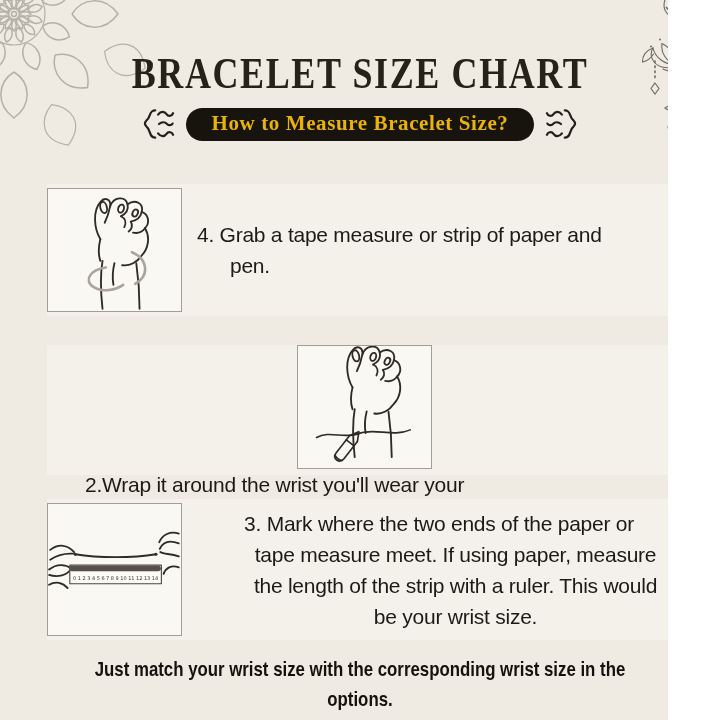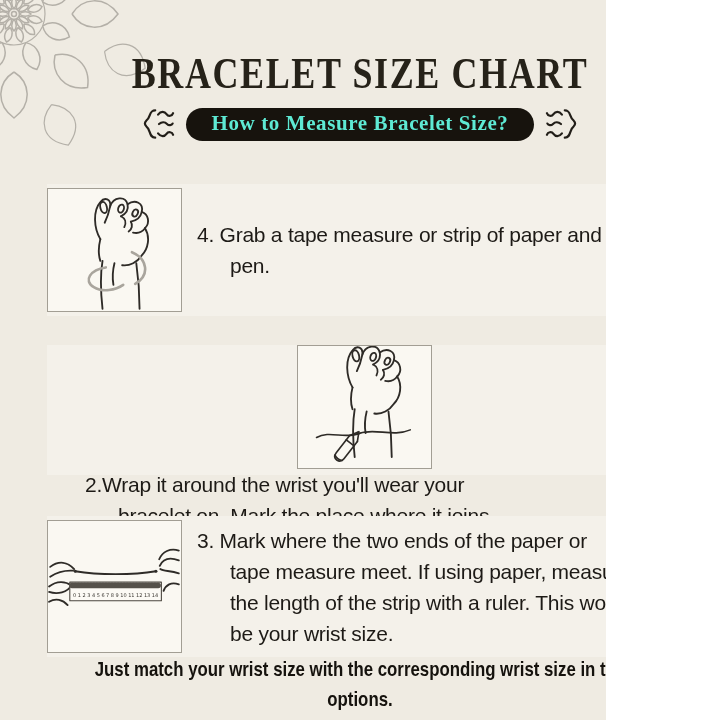--- a/index.html
+++ b/index.html
@@ -1,53 +1,53 @@
 <!DOCTYPE html>
 <html><head>
 <meta charset="utf-8">
 <style>
   html,body{margin:0;padding:0;}
   .page{
     position:relative;
-    width:606px;height:720px;
+    width:668px;height:720px;
     background:#efebe2;
     overflow:hidden;
     font-family:"Liberation Sans","DejaVu Sans",sans-serif;
     color:#1d1a16;
   }
   .mandala{position:absolute;left:0;top:0;}
   .lotus{position:absolute;left:622px;top:-2px;}
   .title{
     position:absolute;top:50px;left:0;width:720px;
     text-align:center;margin:0;
     font-family:"Liberation Serif","DejaVu Serif",serif;
     font-weight:700;font-size:45px;line-height:46px;
     letter-spacing:2px;color:#262219;
     transform:scaleX(0.8);
   }
   .badge-row{
     position:absolute;top:106px;left:0;width:720px;height:36px;
     display:flex;justify-content:center;align-items:center;gap:11px;
   }
   .pill{
-    background:#17130d;color:#5eead4;
+    background:#17130d;color:#eab308;
     border-radius:20px;padding:3px 26px 5px;
     font-family:"Liberation Serif","DejaVu Serif",serif;
     font-weight:700;font-size:21px;letter-spacing:0.6px;
     white-space:nowrap;
   }
   .flip{transform:scaleX(-1);}
   .step-row{
     position:absolute;left:47px;width:634px;
     background:#f4f1ea;
     display:flex;align-items:center;
   }
   .row1{top:184px;height:132px;}
   .row2{top:345px;height:130px;flex-direction:column;}
-  .row3{top:516px;height:141px;}
+  .row3{top:499px;height:141px;text-align:center;}
   .illus{
     flex:none;width:133px;
     background:#faf8f2;border:1px solid #a29e94;
     display:flex;align-items:center;justify-content:center;
   }
   .row1 .illus,.row2 .illus{height:122px;}
   .row3 .illus{height:131px;}
   .illus svg{display:block;width:100%;height:100%;}
   .step-text{
     margin:0 0 0 15px;width:540px;

